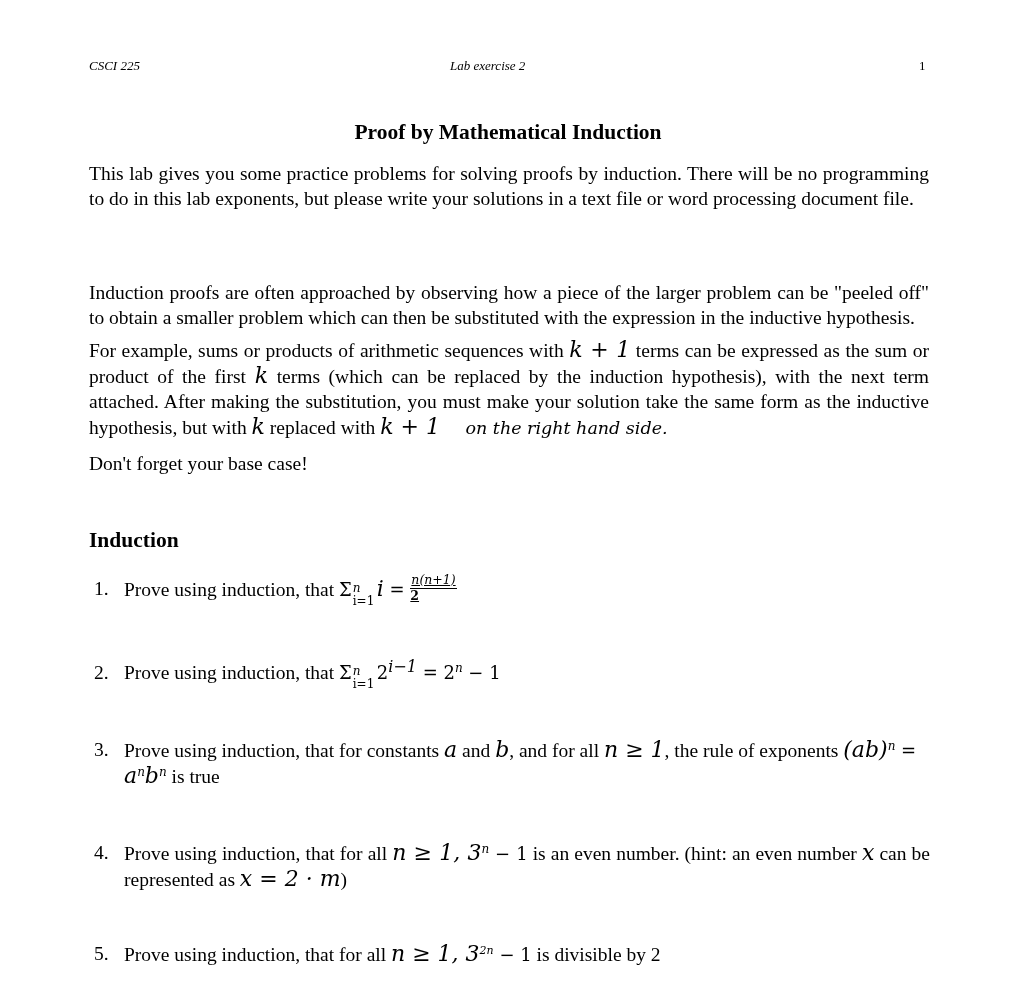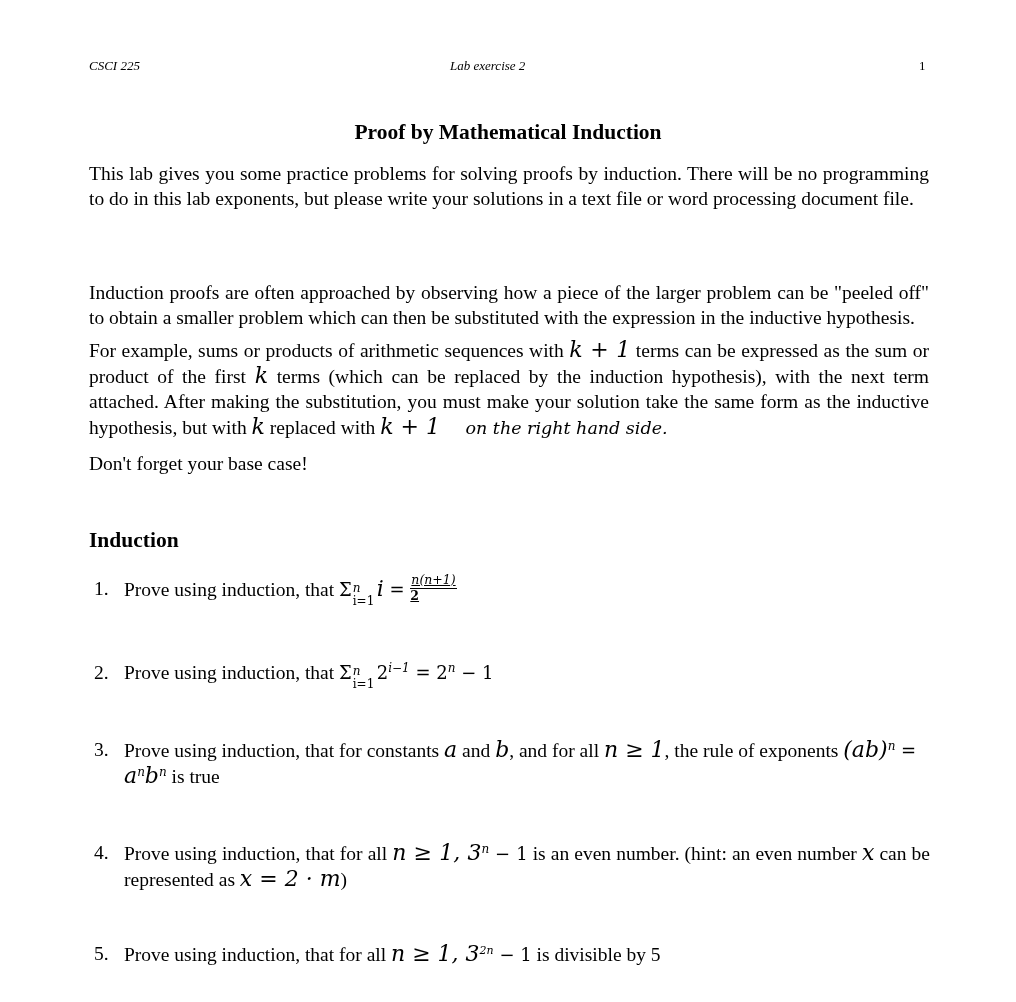--- a/index.html
+++ b/index.html
@@ -68,36 +68,36 @@
 <div class="ex" id="ex1">
   <span class="num">1.</span>
   <span class="body">
     <span>Prove using induction, that </span><span class="sigma">Σ</span><span class="ss"><span class="sup">n</span><span class="sub">i=1</span></span><span class="m">i</span><span class="mn"> = </span><span class="frac"><span class="numr m" style="font-size:12.5px">n(n+1)</span><span class="den">2</span></span>
   </span>
 </div>
 
 <div class="ex" id="ex2">
   <span class="num">2.</span>
   <span class="body">
-    <span>Prove using induction, that </span><span class="sigma">Σ</span><span class="ss"><span class="sup">n</span><span class="sub">i=1</span></span><span class="mn">2</span><sup class="m" style="font-size:12px">i−1</sup><span class="mn"> = </span><span class="mn">2</span><sup class="m" style="font-size:12px">n</sup><span class="mn"> − 1</span>
+    <span>Prove using induction, that </span><span class="sigma">Σ</span><span class="ss"><span class="sup">n</span><span class="sub">i=1</span></span><span class="mn">2</span><sup class="m" style="font-size:16px">i−1</sup><span class="mn"> = </span><span class="mn">2</span><sup class="m" style="font-size:12px">n</sup><span class="mn"> − 1</span>
   </span>
 </div>
 
 <div class="ex" id="ex3">
   <span class="num">3.</span>
   <span class="body">
     <span>Prove using induction, that for constants </span><span class="m">a</span><span> and </span><span class="m">b</span><span>, and for all </span><span class="m">n ≥ 1</span><span>, the rule of exponents </span><span class="m">(ab)</span><sup class="m" style="font-size:12px">n</sup><span class="mn"> =</span><br><span class="m">a</span><sup class="m" style="font-size:12px">n</sup><span class="m">b</span><sup class="m" style="font-size:12px">n</sup><span> is true</span>
   </span>
 </div>
 
 <div class="ex" id="ex4">
   <span class="num">4.</span>
   <span class="body">
     <span>Prove using induction, that for all </span><span class="m">n ≥ 1, 3</span><sup class="m" style="font-size:12px">n</sup><span class="mn"> − 1</span><span> is an even number. (hint: an even number </span><span class="m">x</span><span> can be represented as </span><span class="m">x = 2 · m</span><span>)</span>
   </span>
 </div>
 
 <div class="ex" id="ex5">
   <span class="num">5.</span>
   <span class="body">
-    <span>Prove using induction, that for all </span><span class="m">n ≥ 1, 3</span><sup class="m" style="font-size:11px">2n</sup><span class="mn"> − 1</span><span> is divisible by 5</span>
+    <span>Prove using induction, that for all </span><span class="m">n ≥ 1, 3</span><sup class="m" style="font-size:11px">2n</sup><span class="mn"> − 1</span><span> is divisible by 2</span>
   </span>
 </div>
 
 </body></html>

